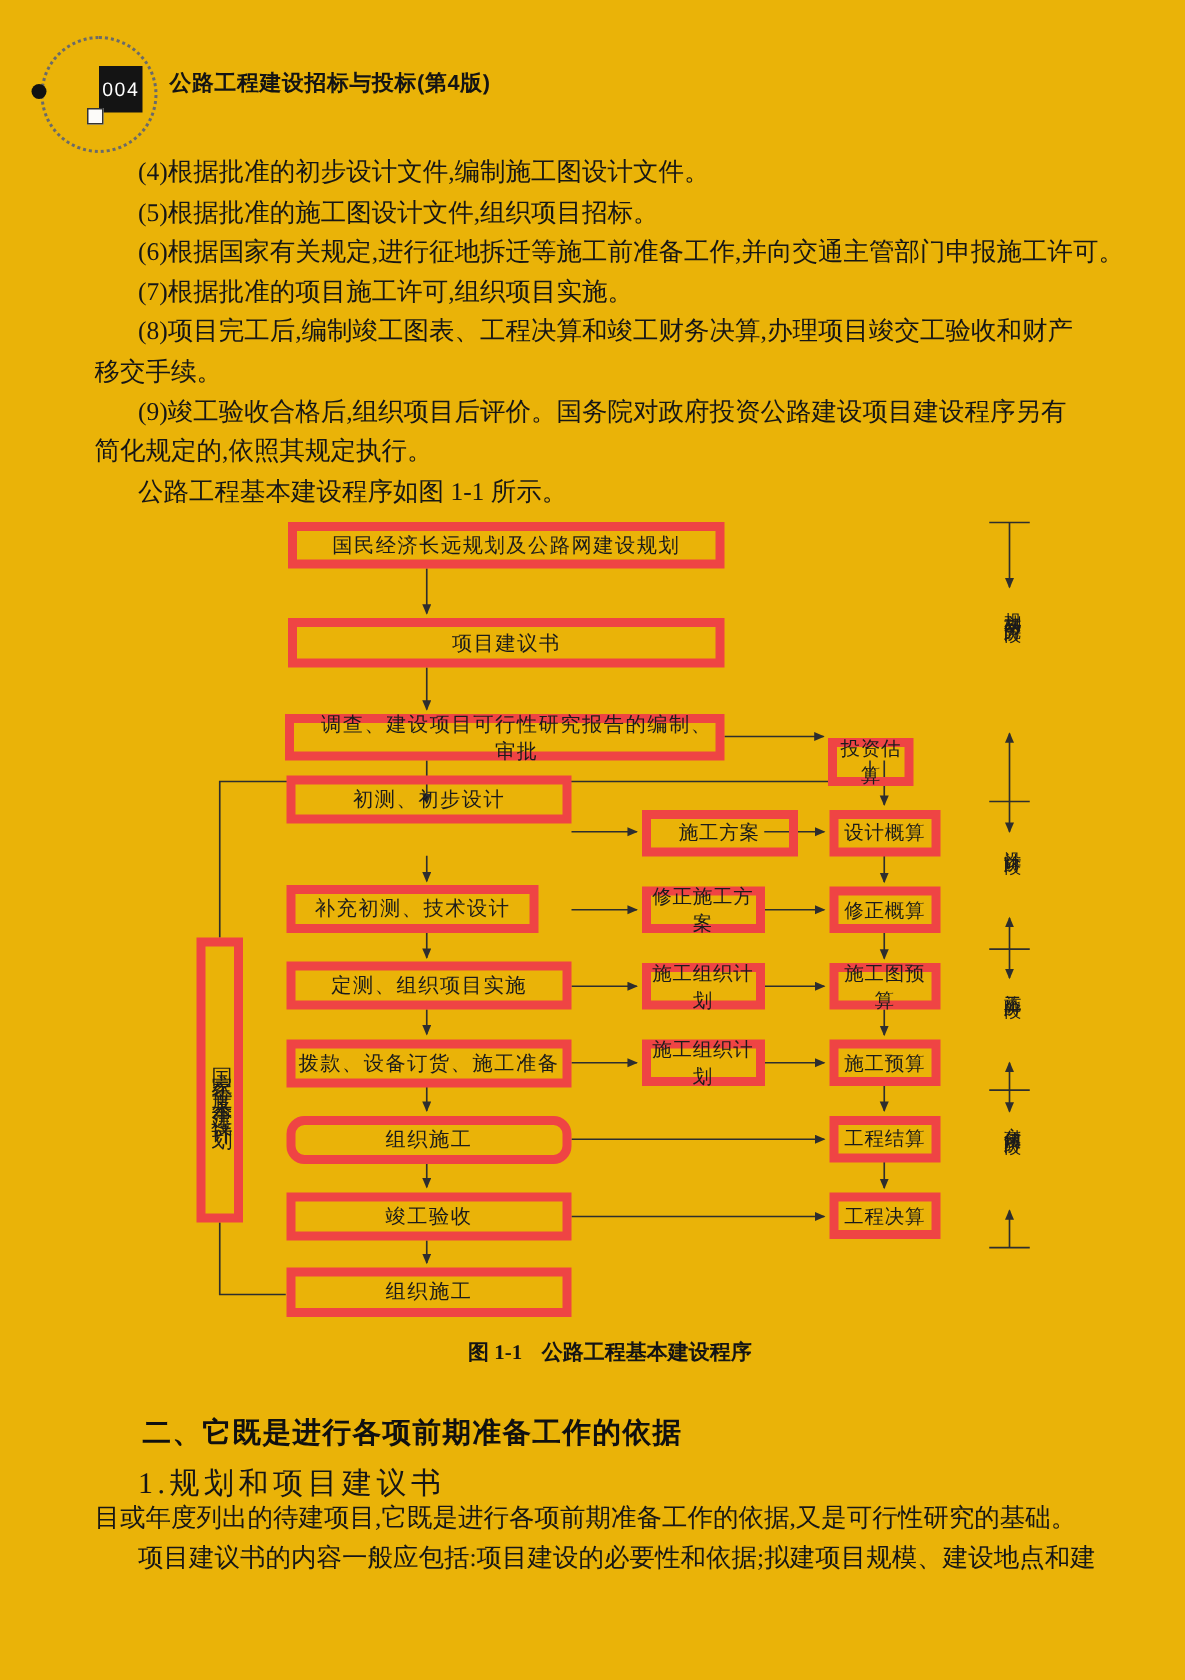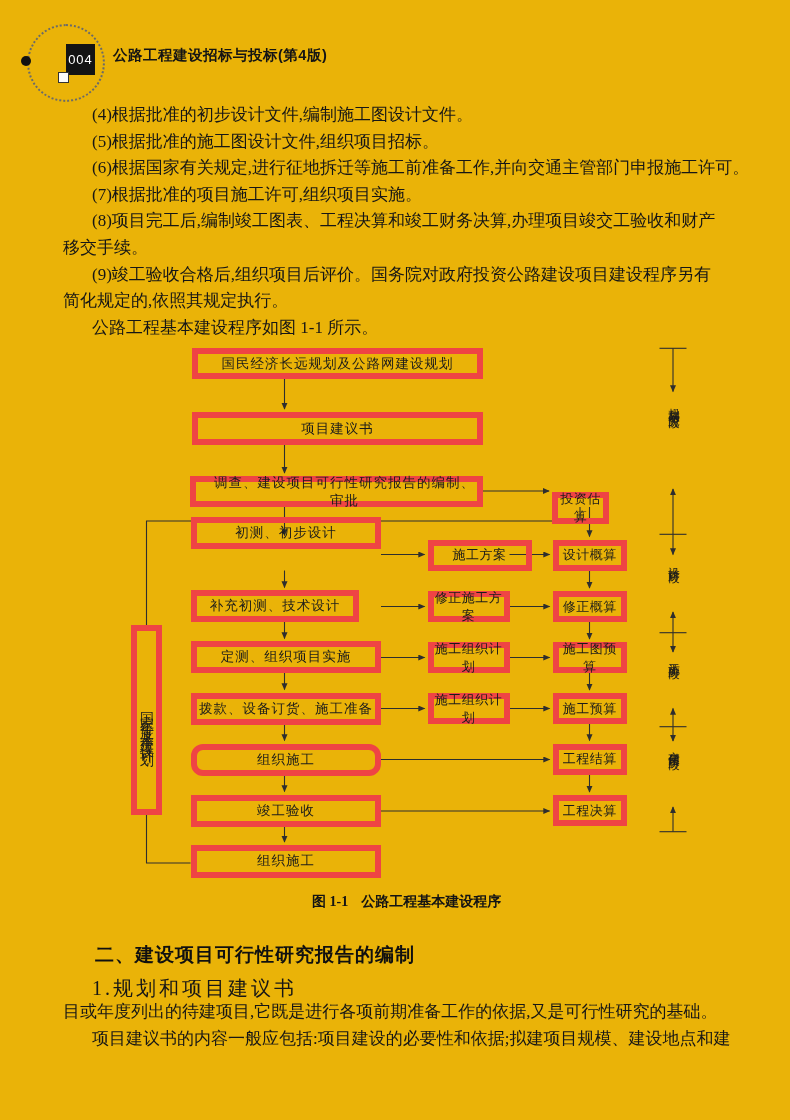--- a/index.html
+++ b/index.html
@@ -184,21 +184,21 @@
 
   <div class="stage-label" style="top:399px;">规划与研究阶段</div>
   <div class="stage-label" style="top:558px;">设计阶段</div>
   <div class="stage-label" style="top:654px;">施工阶段</div>
   <div class="stage-label" style="top:742px;">交付使用阶段</div>
 
   <div class="fig-caption">
     <span>图 1-1</span><span class="cap-text">公路工程基本建设程序</span>
   </div>
 
-  <div class="section-heading">二、建设项目可行性研究报告的编制</div>
+  <div class="section-heading">二、它既是进行各项前期准备工作的依据</div>
   <div class="sub-heading">1.规划和项目建议书</div>
 
   <div class="textblock tb-bottom">
     <div class="tline">目或年度列出的待建项目,它既是进行各项前期准备工作的依据,又是可行性研究的基础。</div>
     <div class="tline indent">项目建议书的内容一般应包括:项目建设的必要性和依据;拟建项目规模、建设地点和建</div>
   </div>
 
 </div>
 
 </body></html>

